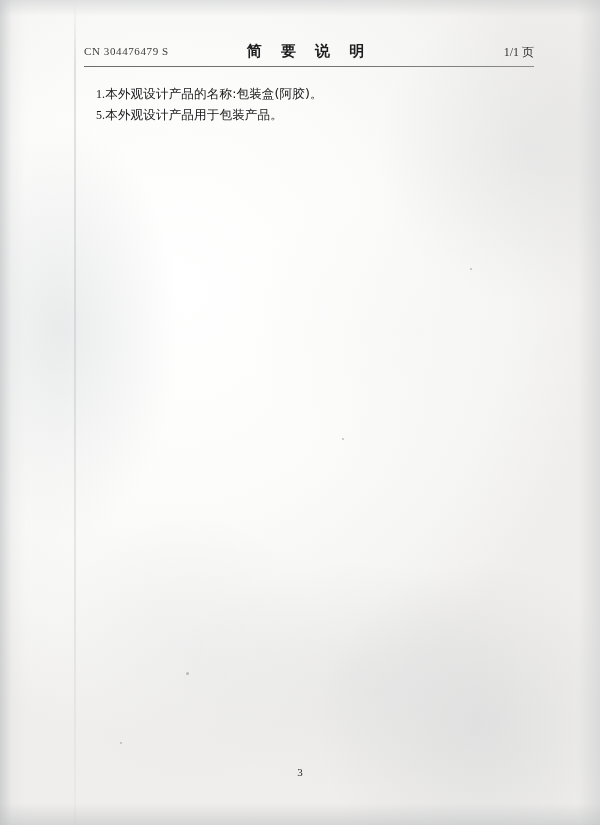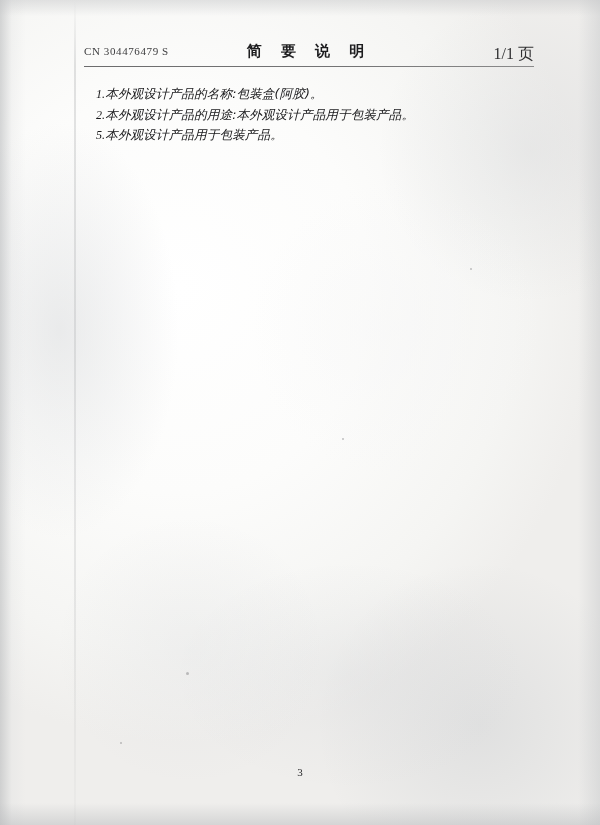--- a/index.html
+++ b/index.html
@@ -109,39 +109,38 @@
     font-size: 15px;
     font-weight: bold;
     letter-spacing: 7px;
     color: #1d1d1f;
   }
   .page-indicator {
     position: absolute;
     right: 0;
     top: 2px;
     font-family: "Liberation Serif", serif;
-    font-size: 16px;
+    font-size: 12px;
     color: #303032;
   }
   .header-rule {
     position: absolute;
     left: 84px;
     right: 66px;
     top: 66px;
     height: 1px;
     background: linear-gradient(90deg, rgba(60,60,62,0.75) 0%, rgba(60,60,62,0.70) 60%, rgba(60,60,62,0.55) 100%);
   }
 
   
   .body-block {
     position: absolute;
     left: 96px;
     right: 70px;
     top: 84px;
-    font-style: italic;
   }
   .clause {
     font-family: "DejaVu Sans", sans-serif;
     font-size: 12.6px;
     line-height: 19.5px;
     color: #18181a;
     letter-spacing: 0.1px;
     white-space: nowrap;
   }
   .clause .num {
@@ -189,22 +188,19 @@
     <div class="header-title">简 要 说 明</div>
     <div class="page-indicator">1/1 页</div>
   </div>
   <div class="header-rule"></div>
 
   <div class="body-block">
     <div class="clause">
       <span class="num">1.</span><span>本外观设计产品的名称:包装盒(阿胶)。</span>
     </div>
     <div class="clause">
-      <span class="num">2.</span><span>本外观设计产品的用途:本外观设计产品用于包装产品。</span>
-    </div>
-    <div class="clause">
       <span class="num">5.</span><span>本外观设计产品用于包装产品。</span>
     </div>
   </div>
 
   <div class="footer-page">3</div>
 
 </div>
 
 </body></html>

